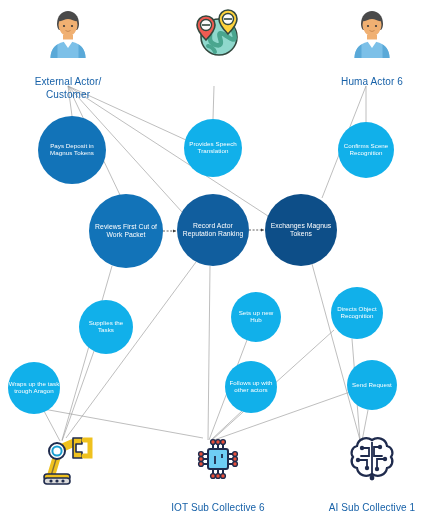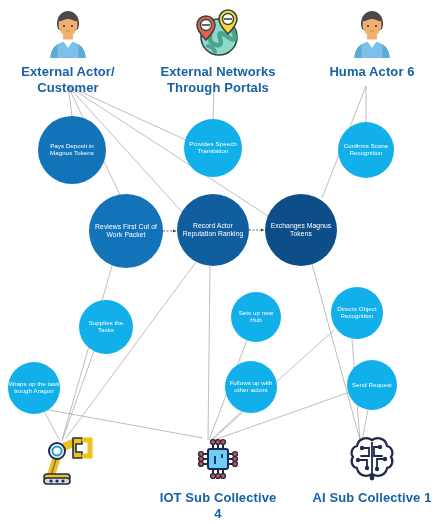--- a/index.html
+++ b/index.html
@@ -8,22 +8,22 @@
     font-family:"Liberation Sans", sans-serif;
     overflow:hidden;position:relative;
   }
   #stage{position:absolute;inset:0;width:438px;height:524px;}
   svg.layer{position:absolute;left:0;top:0;width:438px;height:524px;}
   #edges{z-index:1;}
   #nodes{z-index:2;}
   .actor{position:absolute;z-index:3;text-align:center;width:120px;}
   .actor .glyph{display:block;margin:0 auto;}
   .actor .cap{
-    display:block;margin-top:2px;
-    font-size:13px;font-weight:bold;color:#1761a8;
+    display:block;margin-top:14px;
+    font-size:10px;font-weight:normal;color:#1761a8;
     line-height:1.25;letter-spacing:.1px;
   }
   .bubble-text{
     fill:#ffffff;font-family:"Liberation Sans",sans-serif;
     font-size:6.2px;text-anchor:middle;
     dominant-baseline:middle;letter-spacing:.05px;
   }
   .bubble-text.lg{font-size:6.8px;}
   .edge{stroke:#9a9a9a;stroke-width:.65;fill:none;}
   .flowedge{stroke:#3a3a3a;stroke-width:.8;stroke-dasharray:2 1.6;fill:none;}
@@ -154,21 +154,20 @@
             <circle cx="27" cy="29" r="18" fill="#8fd8cc" stroke="#33493f" stroke-width="1.6"></circle>
             <path d="M13 20q6 3 5 9t6 8 4-7 8-1 4-9" fill="none" stroke="#4aa68f" stroke-width="4.5" stroke-linecap="round"></path>
             <path d="M16 38q5 1 7 6" fill="none" stroke="#4aa68f" stroke-width="4" stroke-linecap="round"></path>
             <path d="M14 8c-5 0-9 4-9 9 0 6 9 15 9 15s9-9 9-15c0-5-4-9-9-9z" fill="#ef5b52" stroke="#33493f" stroke-width="1.6"></path>
             <circle cx="14" cy="17" r="5.5" fill="#fdfdfd" stroke="#33493f" stroke-width="1.4"></circle>
             <path d="M10 17h8" stroke="#33493f" stroke-width="1.6"></path>
             <path d="M36 2c-5 0-9 4-9 9 0 6 9 15 9 15s9-9 9-15c0-5-4-9-9-9z" fill="#ffd33d" stroke="#33493f" stroke-width="1.6"></path>
             <circle cx="36" cy="11" r="5.5" fill="#fdfdfd" stroke="#33493f" stroke-width="1.4"></circle>
             <path d="M32 11h8" stroke="#33493f" stroke-width="1.6"></path>
           </svg></span>
-        <span class="cap" style="color: rgb(23, 97, 168);">External Networks<br>Through Portals</span>
       </div>
       <div class="actor" style="left: 312px; top: 8px;">
         <span class="glyph"><svg width="46" height="50" viewBox="0 0 46 50">
             <path d="M12 16c0-8 5-13 11-13s11 5 11 13c0 3-1 5-2 6l-18 0c-1-1-2-3-2-6z" fill="#4a4a4a"></path>
             <ellipse cx="23" cy="17" rx="9.5" ry="11" fill="#f0b072"></ellipse>
             <path d="M13.5 13c1-6 5-9 9.5-9s8.5 3 9.5 9c-3 1-6-2-9.5-2s-6.5 3-9.5 2z" fill="#4a4a4a"></path>
             <circle cx="19" cy="18" r="1.1" fill="#3a3a3a"></circle>
             <circle cx="27" cy="18" r="1.1" fill="#3a3a3a"></circle>
             <path d="M20.5 22.5q2.5 2 5 0" stroke="#c98a52" stroke-width="1" fill="none"></path>
             <path d="M18 27h10v4.5h-10z" fill="#f0b072"></path>
@@ -206,21 +205,21 @@
             <circle cx="25" cy="42" r="2.4" fill="#e8503a" stroke="#1f2b4d" stroke-width="1.4"></circle>
             <circle cx="30" cy="42" r="2.4" fill="#e8503a" stroke="#1f2b4d" stroke-width="1.4"></circle>
             <circle cx="8" cy="20" r="2.4" fill="#e8503a" stroke="#1f2b4d" stroke-width="1.4"></circle>
             <circle cx="8" cy="25" r="2.4" fill="#e8503a" stroke="#1f2b4d" stroke-width="1.4"></circle>
             <circle cx="8" cy="30" r="2.4" fill="#e8503a" stroke="#1f2b4d" stroke-width="1.4"></circle>
             <circle cx="42" cy="20" r="2.4" fill="#e8503a" stroke="#1f2b4d" stroke-width="1.4"></circle>
             <circle cx="42" cy="25" r="2.4" fill="#e8503a" stroke="#1f2b4d" stroke-width="1.4"></circle>
             <circle cx="42" cy="30" r="2.4" fill="#e8503a" stroke="#1f2b4d" stroke-width="1.4"></circle>
             <path d="M22 22v8M29 20v4" stroke="#1f2b4d" stroke-width="1.8"></path>
           </svg></span>
-        <span class="cap" style="color: rgb(23, 97, 168);">IOT Sub Collective 4</span>
+        <span class="cap" style="color: rgb(23, 97, 168);">IOT Sub Collective 6</span>
       </div>
       <div class="actor" style="left: 312px; top: 434px;">
         <span class="glyph"><svg width="54" height="50" viewBox="0 0 54 50">
             <path d="M27 6c-6-4-14-1-15 6-5 1-7 7-4 11-3 4-1 10 4 11 1 7 9 10 15 6" fill="none" stroke="#1f2b4d" stroke-width="2.2" stroke-linecap="round"></path>
             <path d="M27 6c6-4 14-1 15 6 5 1 7 7 4 11 3 4 1 10-4 11-1 7-9 10-15 6" fill="none" stroke="#1f2b4d" stroke-width="2.2" stroke-linecap="round"></path>
             <path d="M27 8v34" stroke="#1f2b4d" stroke-width="1.8"></path>
             <path d="M17 14h7v8h-8M13 26h9v8M35 13h-6v9h8M40 25h-8v10" fill="none" stroke="#1f2b4d" stroke-width="1.8" stroke-linecap="round"></path>
             <circle cx="17" cy="14" r="2.2" fill="#1f2b4d"></circle>
             <circle cx="13" cy="26" r="2.2" fill="#1f2b4d"></circle>
             <circle cx="22" cy="34" r="2.2" fill="#1f2b4d"></circle>

